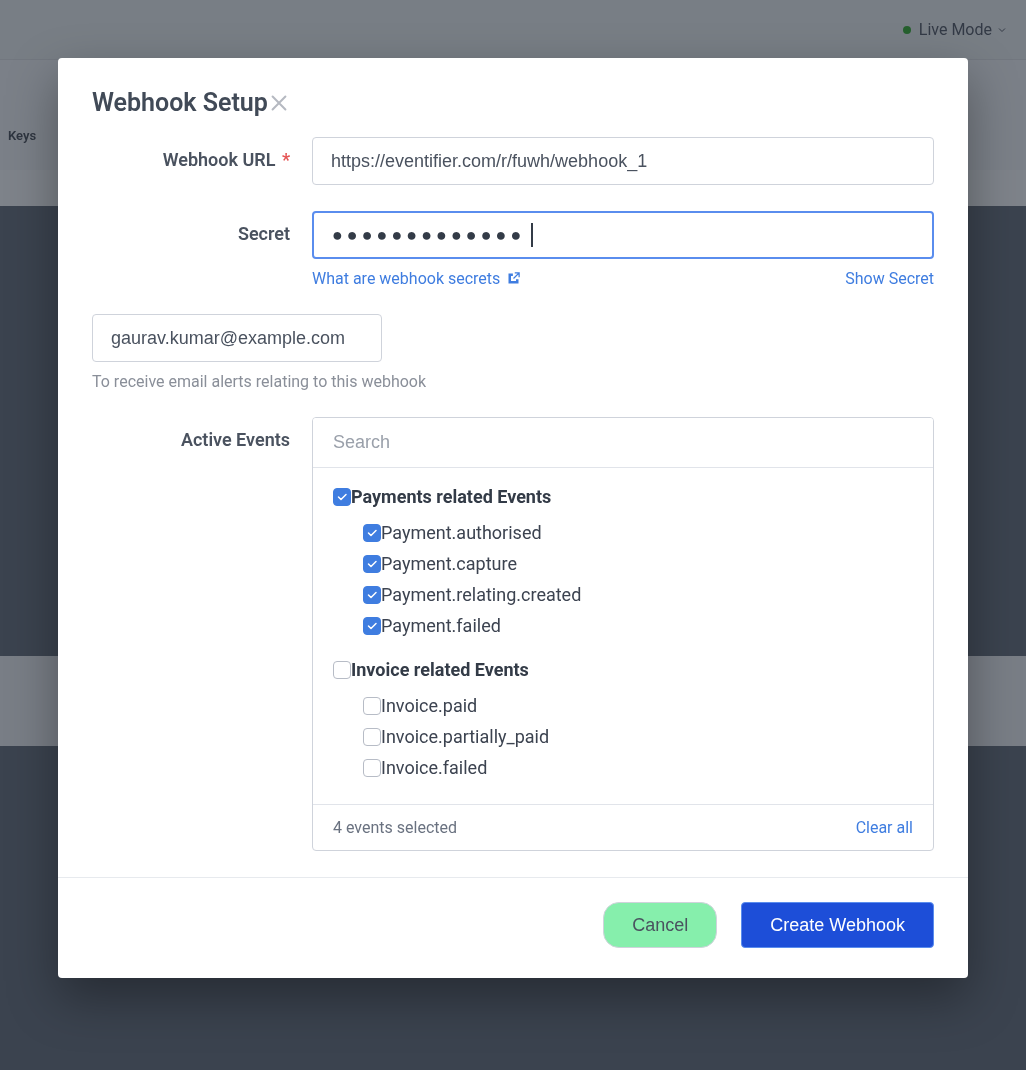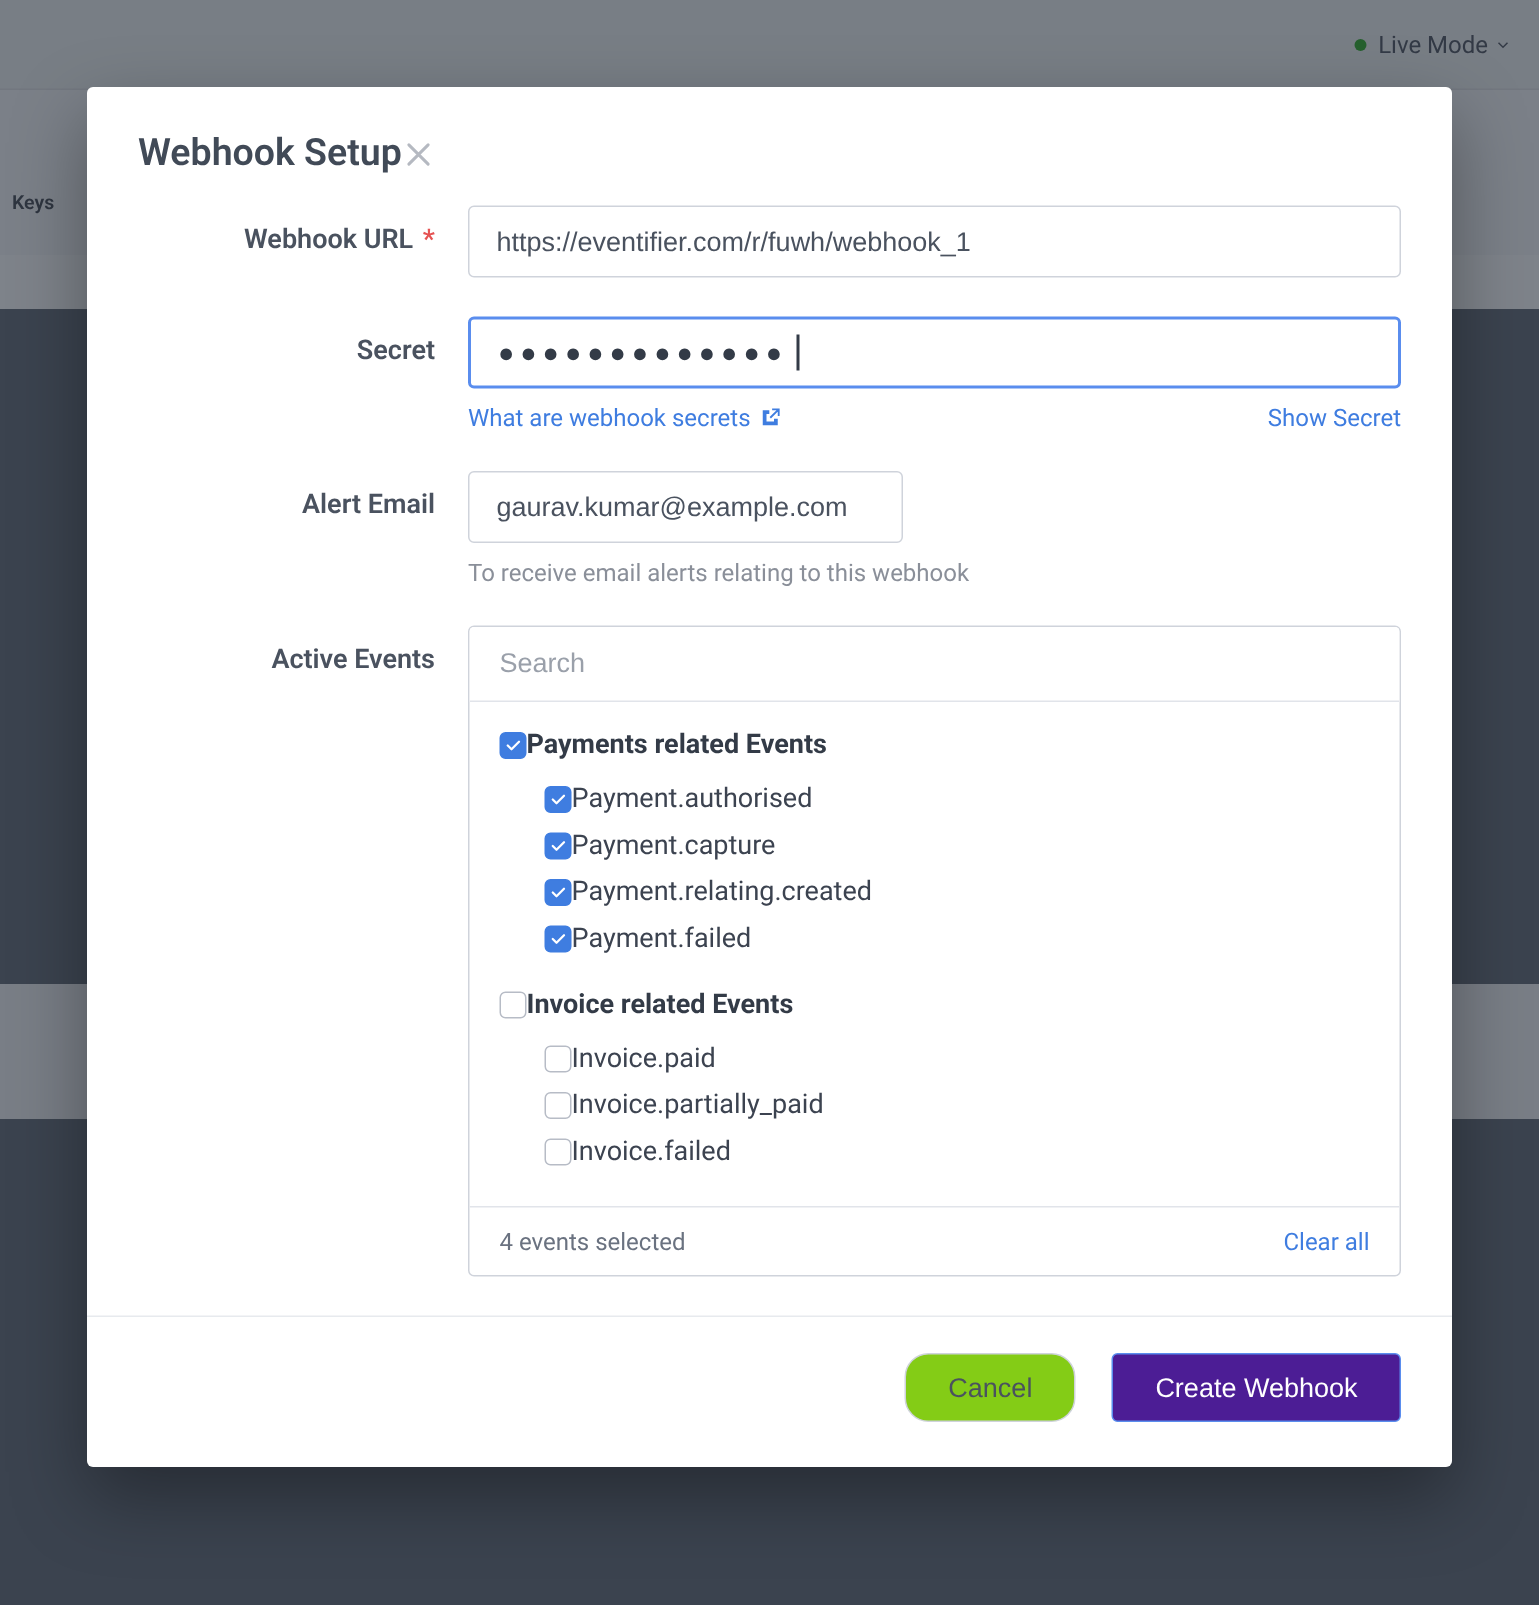--- a/index.html
+++ b/index.html
@@ -236,24 +236,24 @@
   }
   .btn {
     height: 46px;
     padding: 0 28px;
     border-radius: 4px;
     font-size: 18px;
     cursor: pointer;
     border: 1px solid transparent;
   }
   .btn-secondary {
-    background: #84cc16; color: #4a525f; border-color: #cfd3db; border-radius: 16px;
+    background: #86efac; color: #4a525f; border-color: #cfd3db; border-radius: 16px;
   }
   .btn-primary {
-    background: #4c1d95; color: #fff; border-color: #5a8dee;
+    background: #1d4ed8; color: #fff; border-color: #5a8dee;
   }
 </style>
 </head>
 <body>
 
 <div class="bg-topbar">
   <span class="live-dot"></span>
   <span>Live Mode</span>
   <span class="chev">
     <svg width="12" height="12" viewBox="0 0 24 24">
@@ -306,21 +306,20 @@
                   <path d="M14 3h7v7M21 3l-9 9M5 5h5v2H7v10h10v-3h2v5H5z" fill="none" stroke="#3f7de0" stroke-width="2"></path>
                 </svg>
             </span>
           </span>
           <span class="link">Show Secret</span>
         </div>
       </div>
     </div>
 
     <div class="form-row">
-      <div class="form-label">Alert Email</div>
       <div class="form-control">
         <input type="text" class="text-input narrow" value="gaurav.kumar@example.com" style="">
         <div class="help-text">To receive email alerts relating to this webhook</div>
       </div>
     </div>
 
     <div class="form-row last">
       <div class="form-label">Active Events</div>
       <div class="form-control">
         <div class="events-box">

